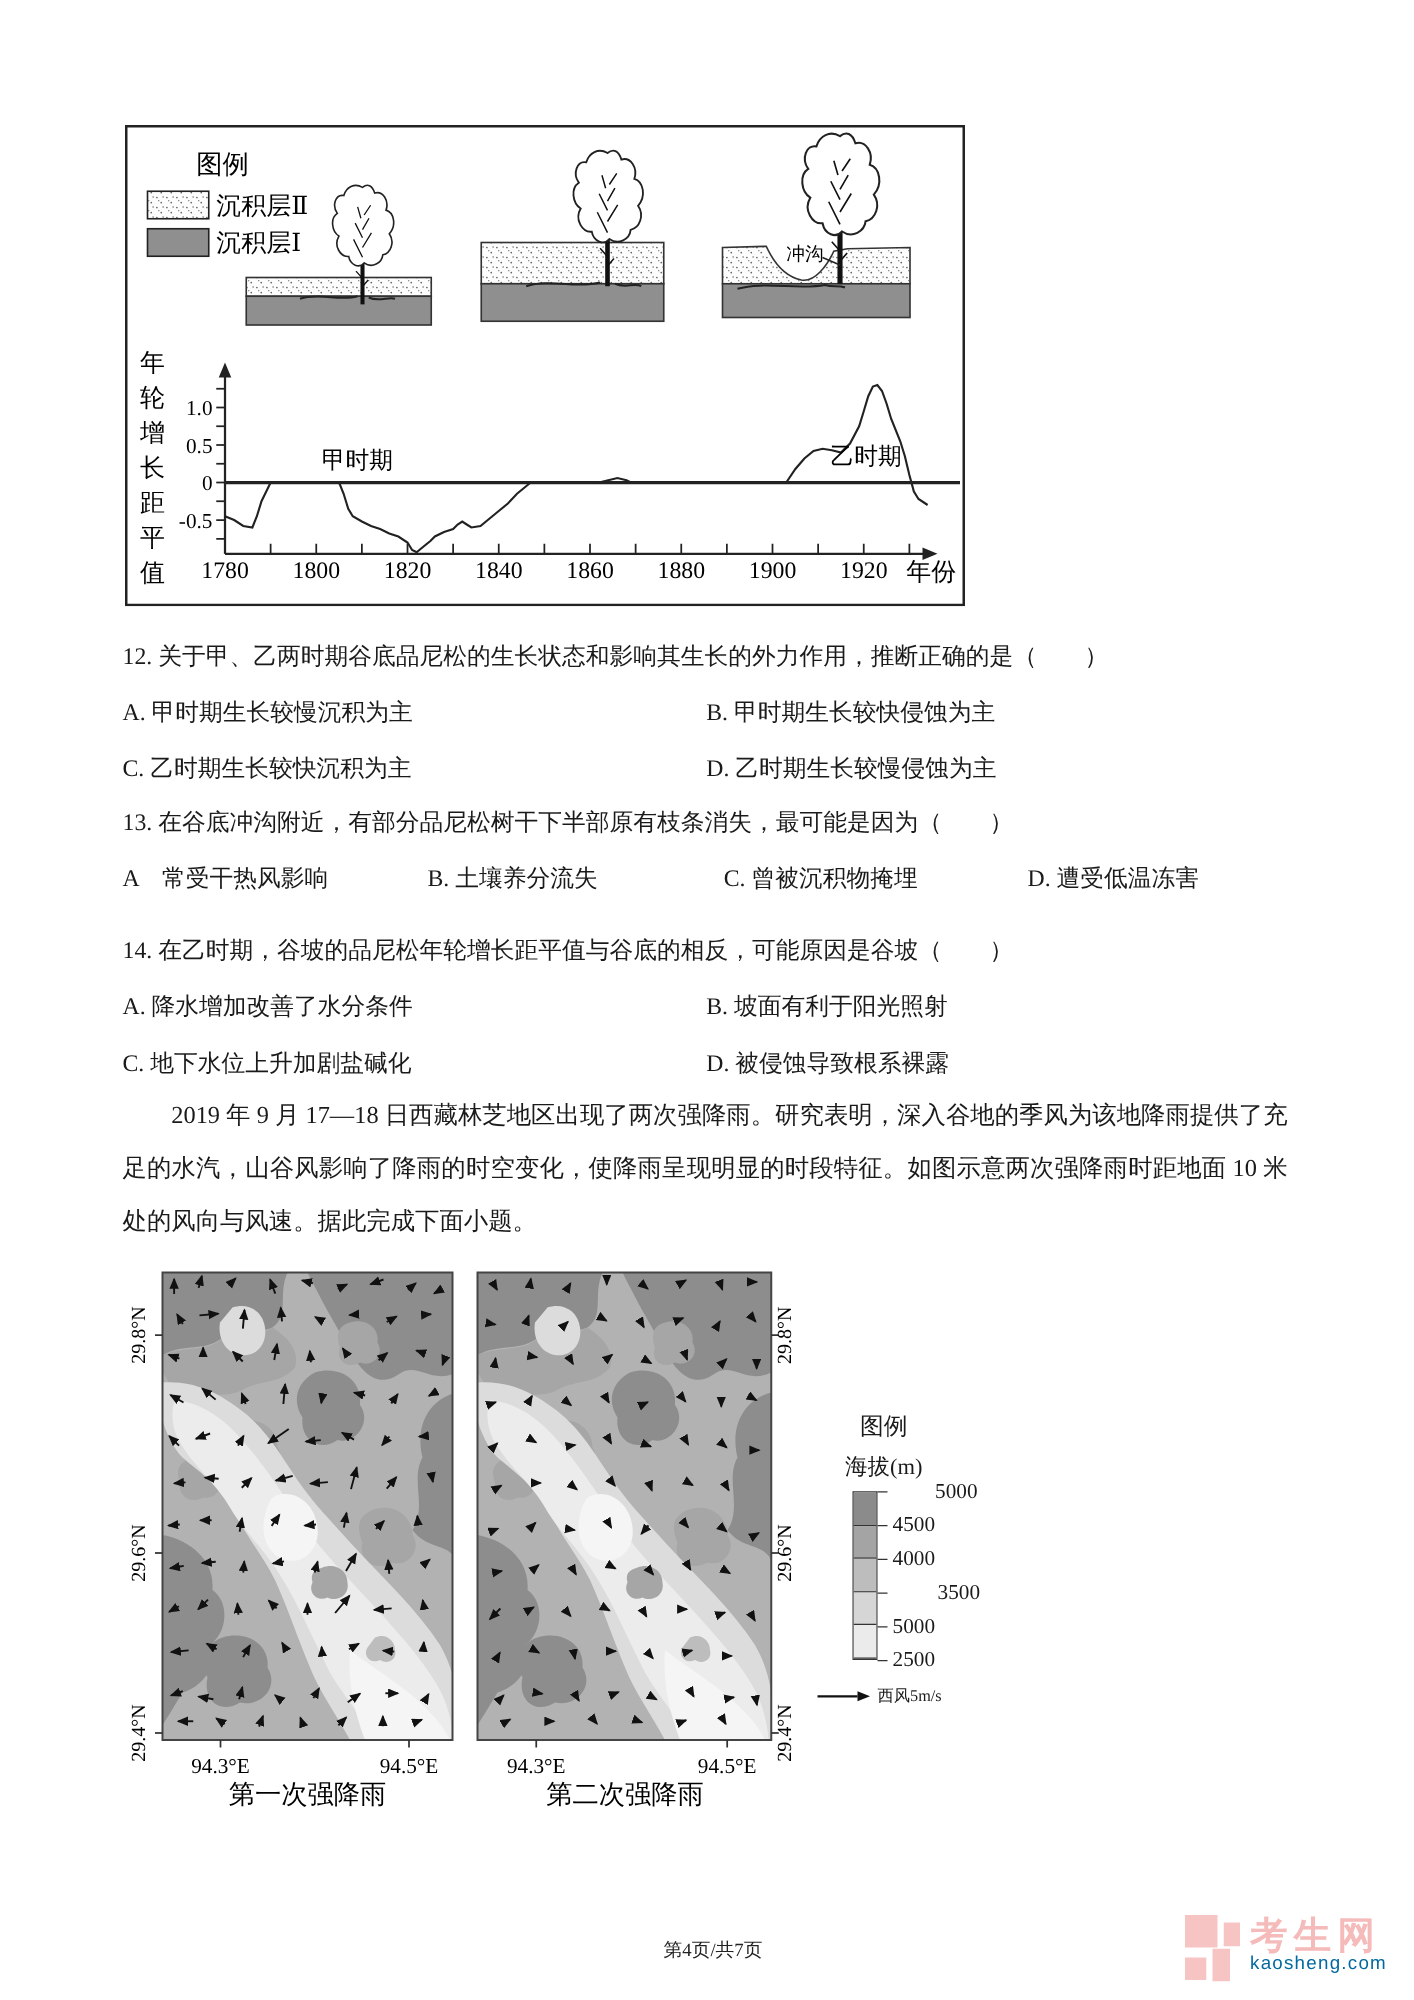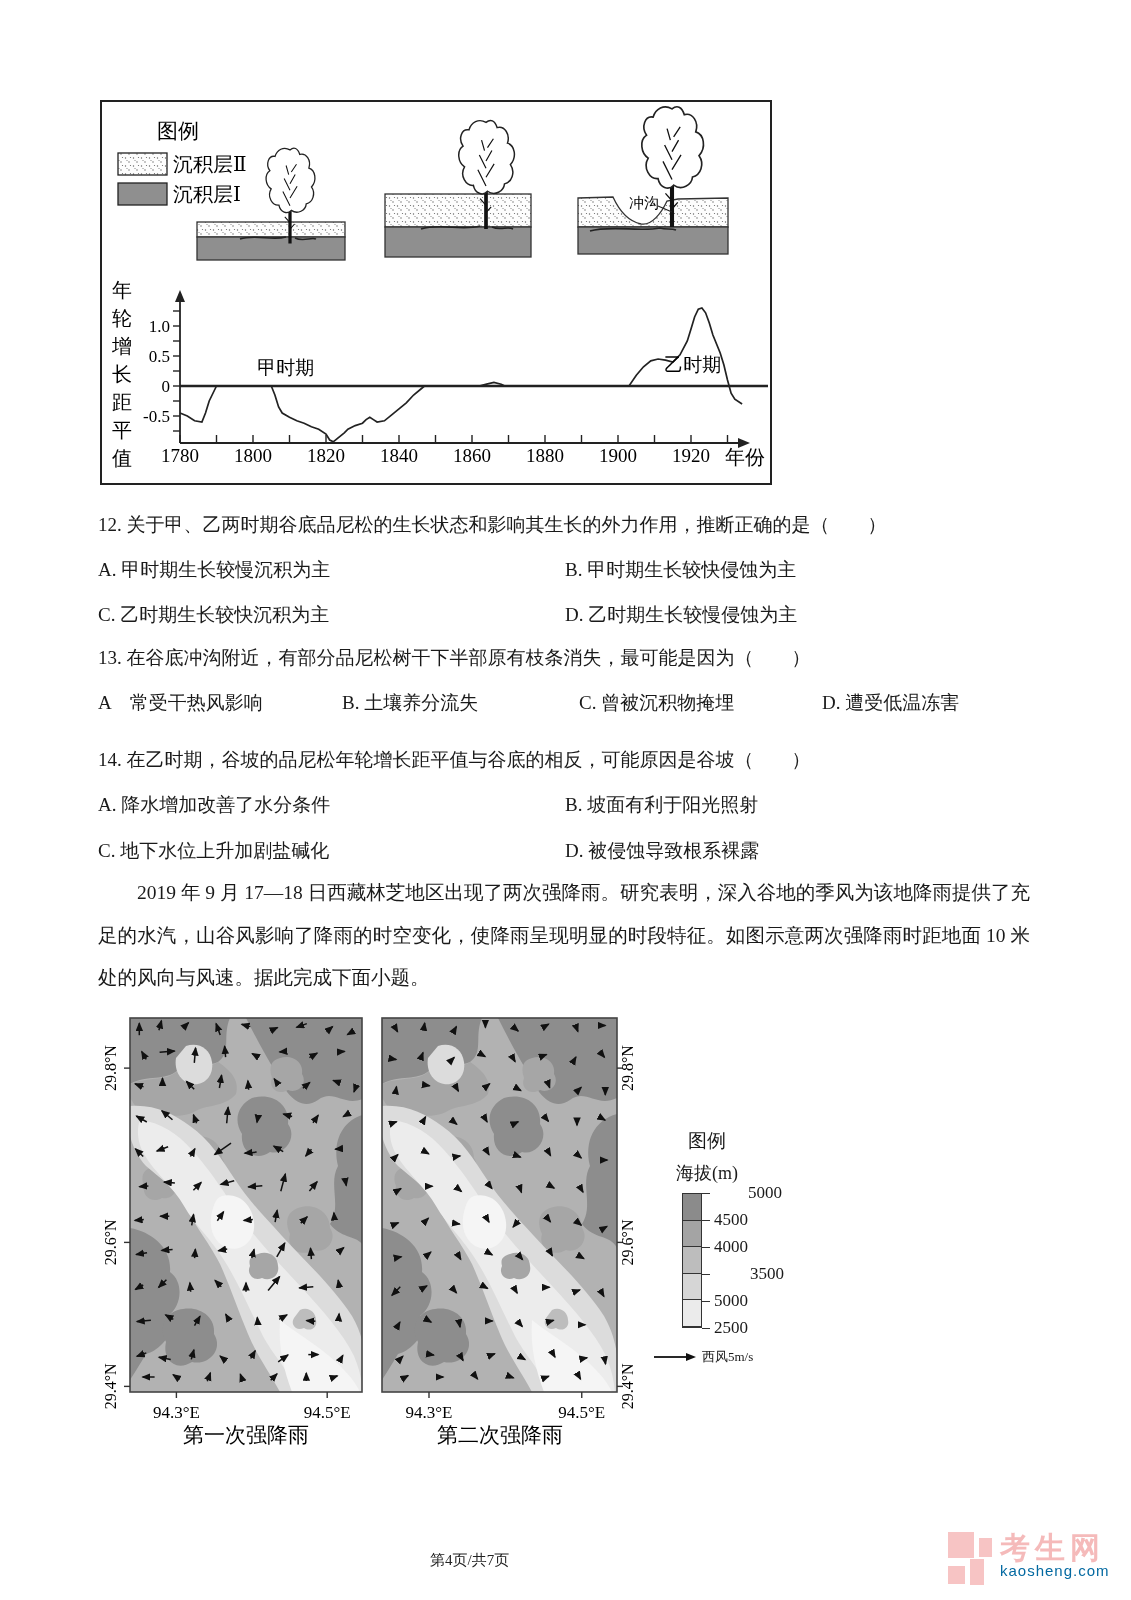--- a/index.html
+++ b/index.html
@@ -3,21 +3,21 @@
 <meta charset="utf-8">
 <style>
   html,body{margin:0;padding:0;background:#ffffff;}
   body{width:1131px;height:1600px;position:relative;overflow:hidden;
        font-family:"Liberation Serif","DejaVu Serif",serif;color:#1a1a1a;}
   .abs{position:absolute;white-space:nowrap;}
   .stem{font-size:19px;}
   .opt{font-size:19px;}
   .passage{position:absolute;left:98px;top:872px;width:932px;font-size:19.5px;
            line-height:42.5px;text-align:justify;text-indent:2em;white-space:normal;}
-  .footer{position:absolute;left:430px;top:1551px;width:180px;text-align:left;font-size:15px;color:#222;}
+  .footer{position:absolute;left:430px;top:1551px;width:180px;text-align:right;font-size:15px;color:#222;}
   .wm-block{position:absolute;}
   .wm-brand{position:absolute;left:1000px;top:1528px;font-size:30px;letter-spacing:5px;color:#f5baba;font-weight:bold;}
   .wm-domain{position:absolute;left:1000px;top:1562px;font-size:15px;letter-spacing:1px;color:#0369a1;font-family:"Liberation Sans",sans-serif;}
   .elev-label{position:absolute;font-size:17px;transform:translateY(-50%);}
   svg text{font-family:"Liberation Serif","DejaVu Serif",serif;}
 </style>
 </head>
 <body>
 
 <svg class="abs" style="left:100px;top:100px;" width="672" height="385" viewBox="0 0 672 385">

